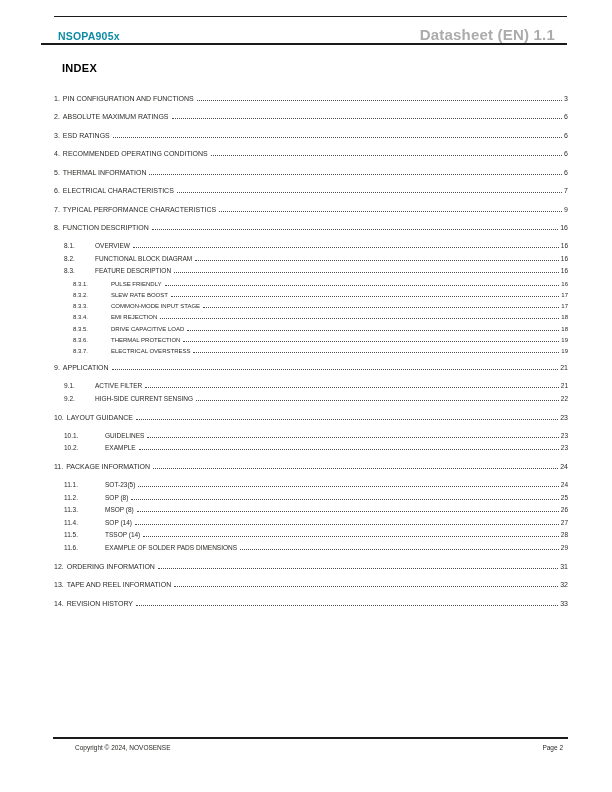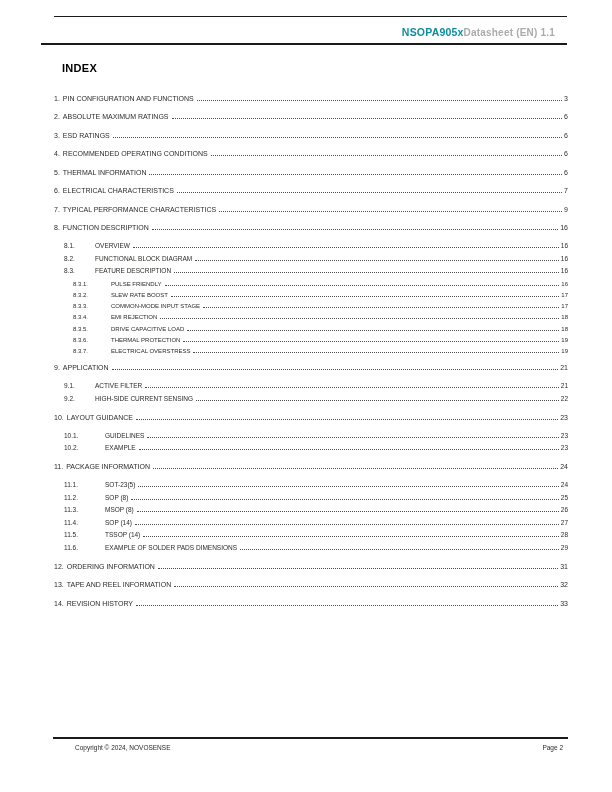--- a/index.html
+++ b/index.html
@@ -12,29 +12,29 @@
   }
   .page { position: absolute; inset: 0; }
 
   
   .rule-top {
     position: absolute; left: 54px; top: 16px; width: 513px;
     height: 0; border-top: 1px solid #1a1a1a;
   }
   .header-row {
     position: absolute; left: 41px; top: 26px; width: 526px;
-    display: flex; justify-content: flex-end; align-items: baseline;
+    display: flex; justify-content: space-between; align-items: baseline;
   }
   .product {
     padding-left: 17px;
     font-size: 10.5px; font-weight: bold; letter-spacing: 0.2px;
   }
   .docver {
     padding-right: 12px;
-    font-size: 10px; font-weight: bold; letter-spacing: 0.2px;
+    font-size: 15px; font-weight: bold; letter-spacing: 0.2px;
   }
   .rule-header {
     position: absolute; left: 41px; top: 43px; width: 526px;
     height: 2px; background: #1a1a1a;
   }
 
   
   .page-title {
     position: absolute; left: 62px; top: 62px;
     font-size: 11px; font-weight: bold; color: #000000;

